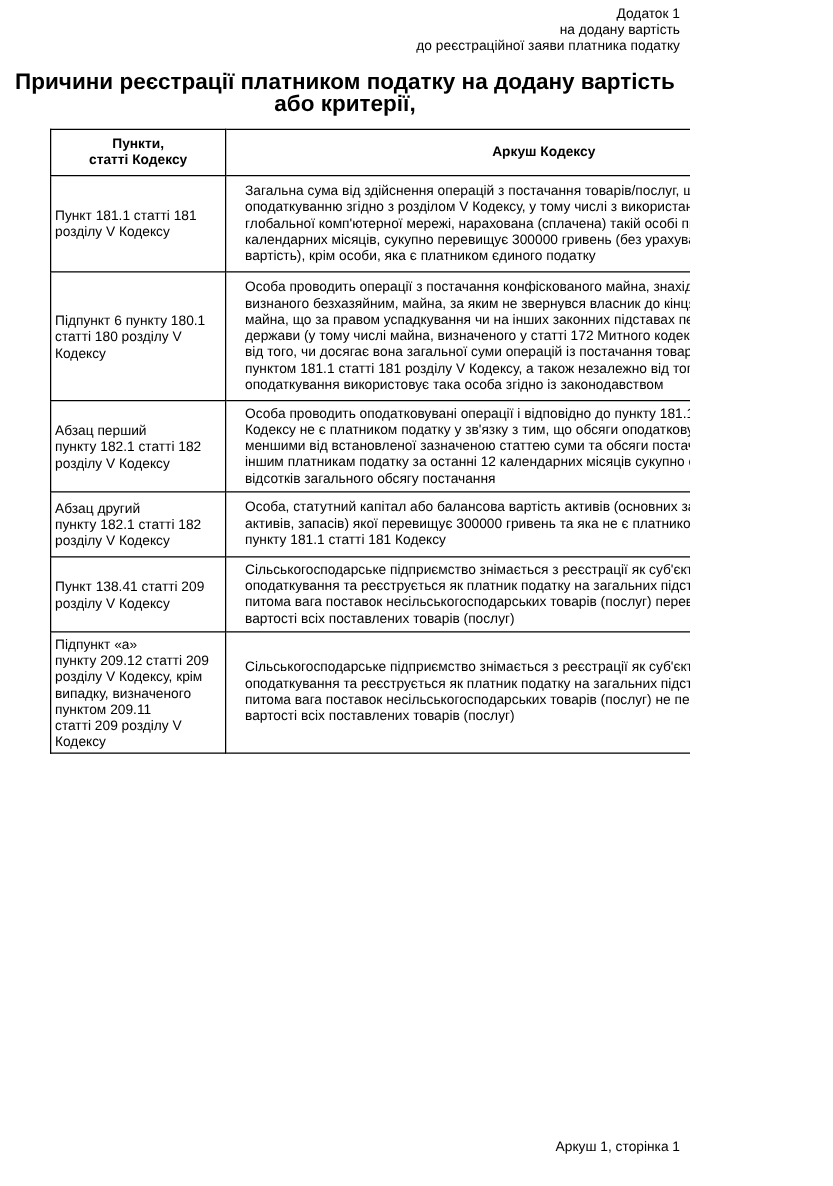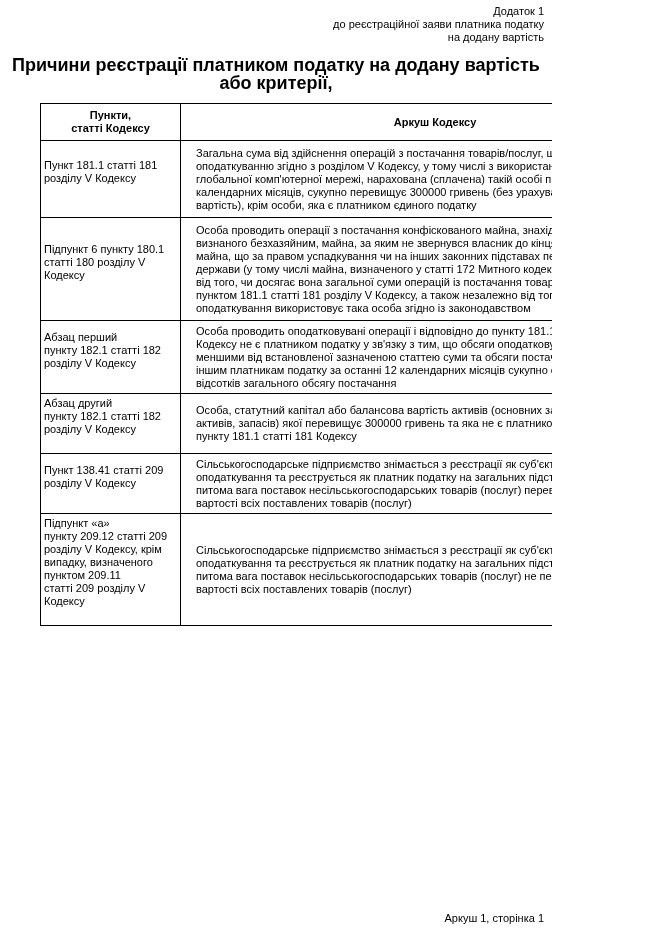--- a/index.html
+++ b/index.html
@@ -48,21 +48,21 @@
   .doc-table th {
     font-weight: bold;
     text-align: center;
     padding: 3px 4px;
     white-space: pre-line;
     height: 37px;
     font-size: 11px;
   }
   .doc-table col.c-point { width: 140px; }
   .doc-table td.point {
-    padding: 3px 2px 17px 3px;
+    padding: 3px 2px 1px 3px;
     white-space: pre-line;
   }
   .doc-table td.norm {
     padding: 2px 4px 2px 15px;
   }
   tr.r0 { height: 77px; }
   tr.r1 { height: 103px; }
   tr.r2 { height: 73px; }
   tr.r3 { height: 52px; }
   tr.r4 { height: 60px; }
@@ -74,22 +74,22 @@
     text-align: left;
   }
 </style>
 </head>
 <body>
 
 <div class="page">
 
   <div class="appendix">
     <div>Додаток 1</div>
+    <div>на додану вартість</div>
     <div>до реєстраційної заяви платника податку</div>
-    <div>на додану вартість</div>
   </div>
 
   <div class="title">
     <div>Причини реєстрації платником податку на додану вартість або критерії,</div>
   </div>
 
   <table class="doc-table">
     <colgroup>
       <col class="c-point">
       <col class="c-norm">

